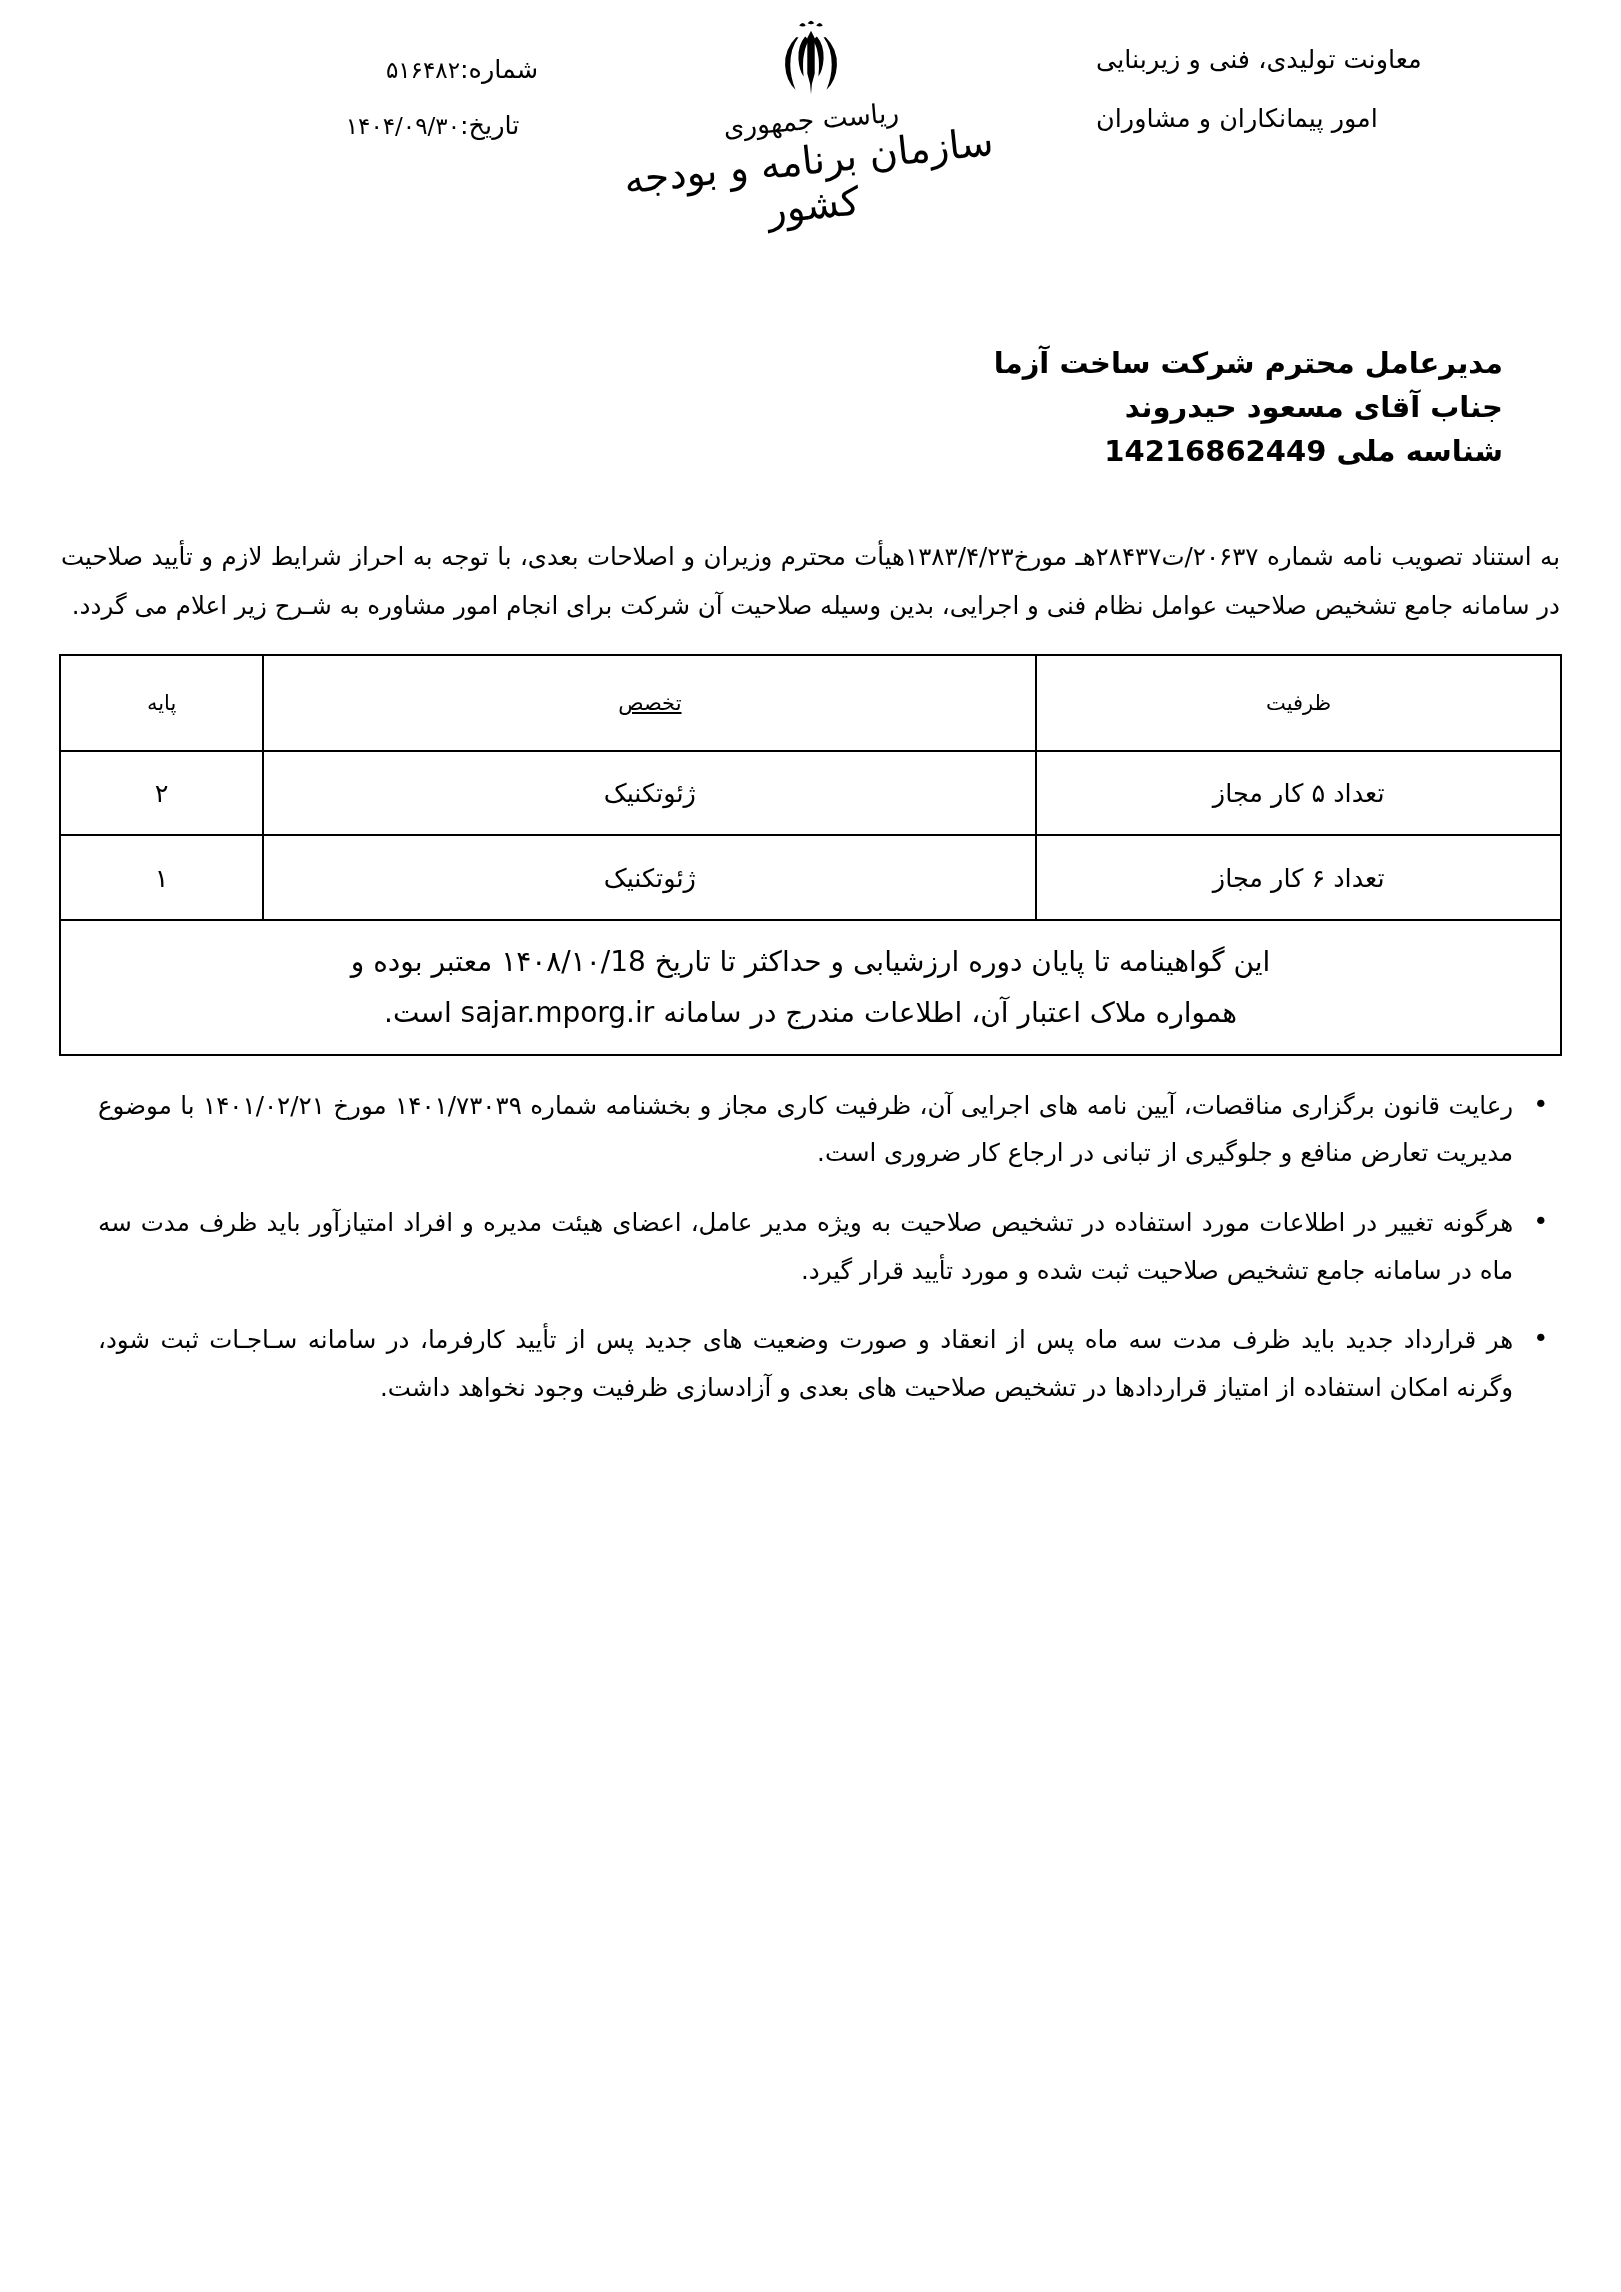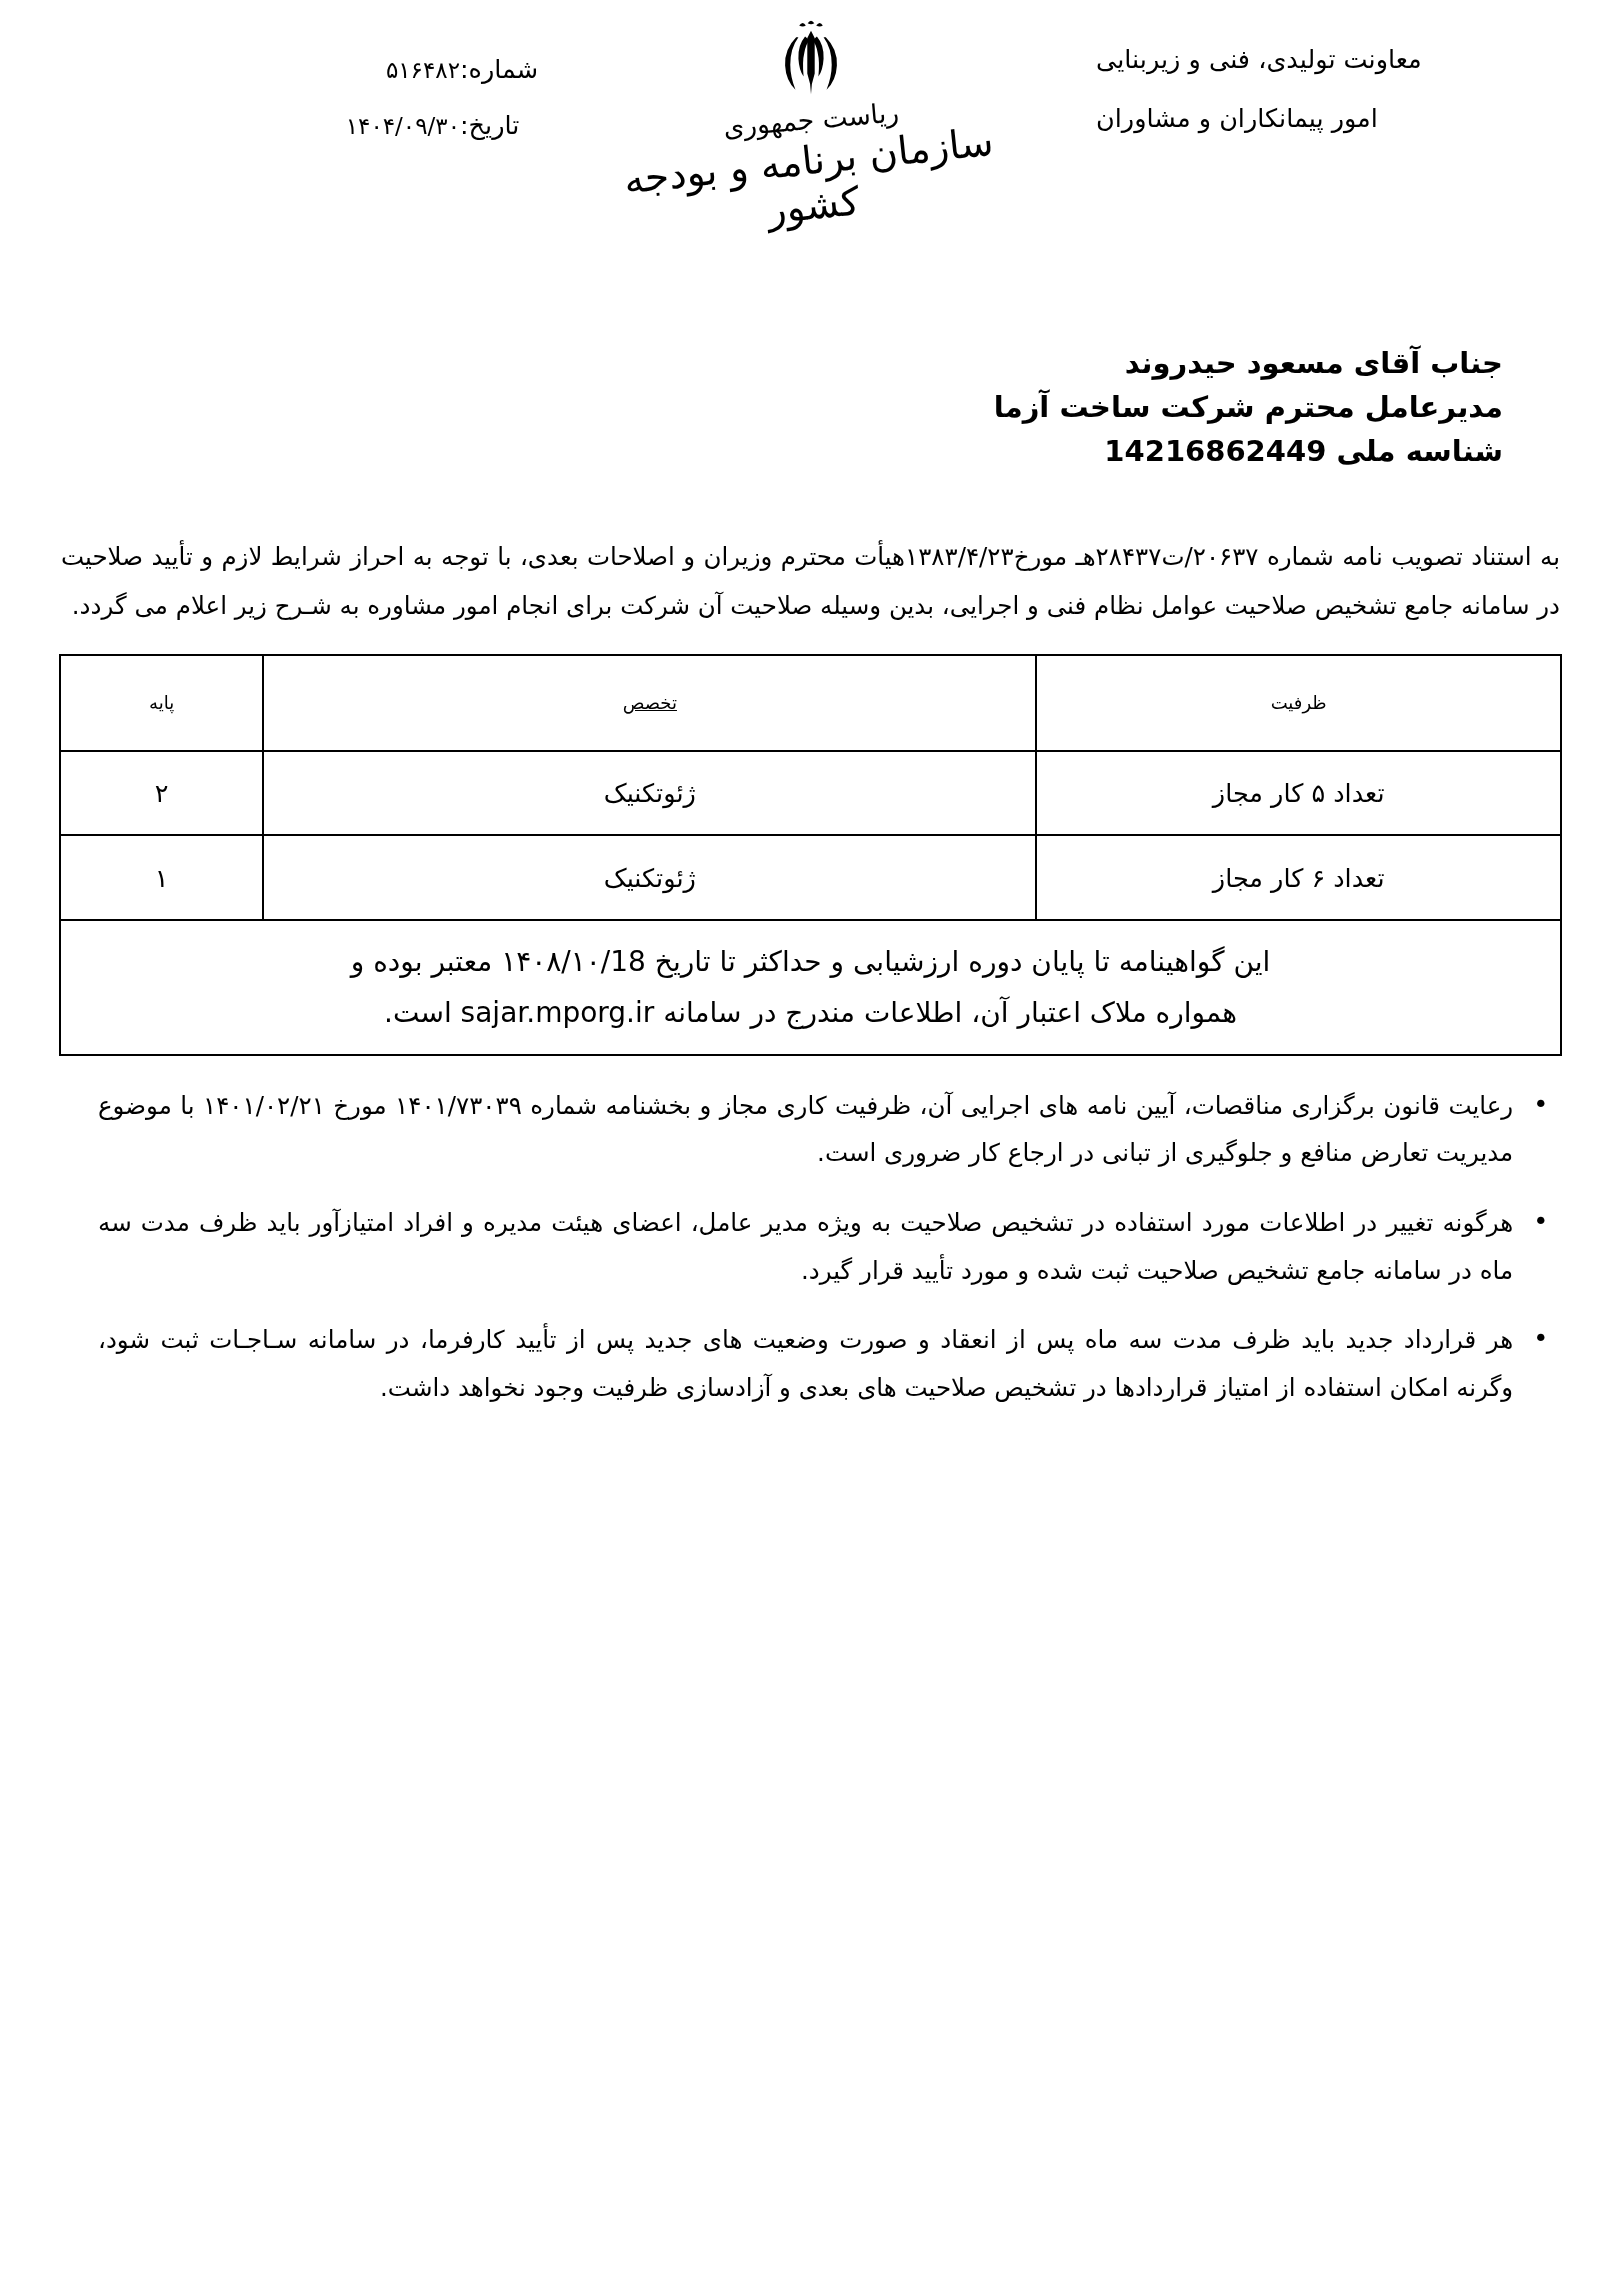--- a/index.html
+++ b/index.html
@@ -142,21 +142,21 @@
   table.cap-table td, table.cap-table th {
     border: 2px solid #000000;
     text-align: center;
     font-size: 25.5px;
     font-weight: 400;
     padding: 15.7px 5.9px;
     height: 51px;
     vertical-align: middle;
   }
   table.cap-table th {
-    font-size: 18px;
+    font-size: 21px;
     height: 63px;
   }
   .col-payeh { width: 13%; }
   .col-takhasos { width: 52%; text-decoration: underline; }
   .col-zarfiat { width: 35%; }
 
   .notice-cell {
     font-size: 28px !important;
     font-weight: 700;
     line-height: 1.82;
@@ -237,22 +237,22 @@
 
     <div class="hdr-right">
       <div>معاونت تولیدی، فنی و زیربنایی</div>
       <div>امور پیمانکاران و مشاوران</div>
     </div>
 
   </div>
 
 
   <div class="addressee">
+    <div>مدیرعامل محترم شرکت ساخت آزما</div>
     <div>جناب آقای  مسعود  حیدروند</div>
-    <div>مدیرعامل محترم شرکت ساخت آزما</div>
     <div>شناسه ملی 14216862449</div>
   </div>
 
   <p class="body-para">به استناد تصویب نامه شماره ۲۰۶۳۷/ت۲۸۴۳۷هـ مورخ۱۳۸۳/۴/۲۳هیأت محترم وزیران و اصلاحات بعدی، با توجه به احراز شرایط لازم و تأیید صلاحیت در سامانه جامع تشخیص صلاحیت عوامل نظام فنی و اجرایی، بدین وسیله صلاحیت آن شرکت برای انجام امور مشاوره به شـرح زیر اعلام می گردد.</p>
 
   <table class="cap-table">
     <thead>
       <tr>
         <th class="col-zarfiat">ظرفیت</th>
         <th class="col-takhasos">تخصص</th>

